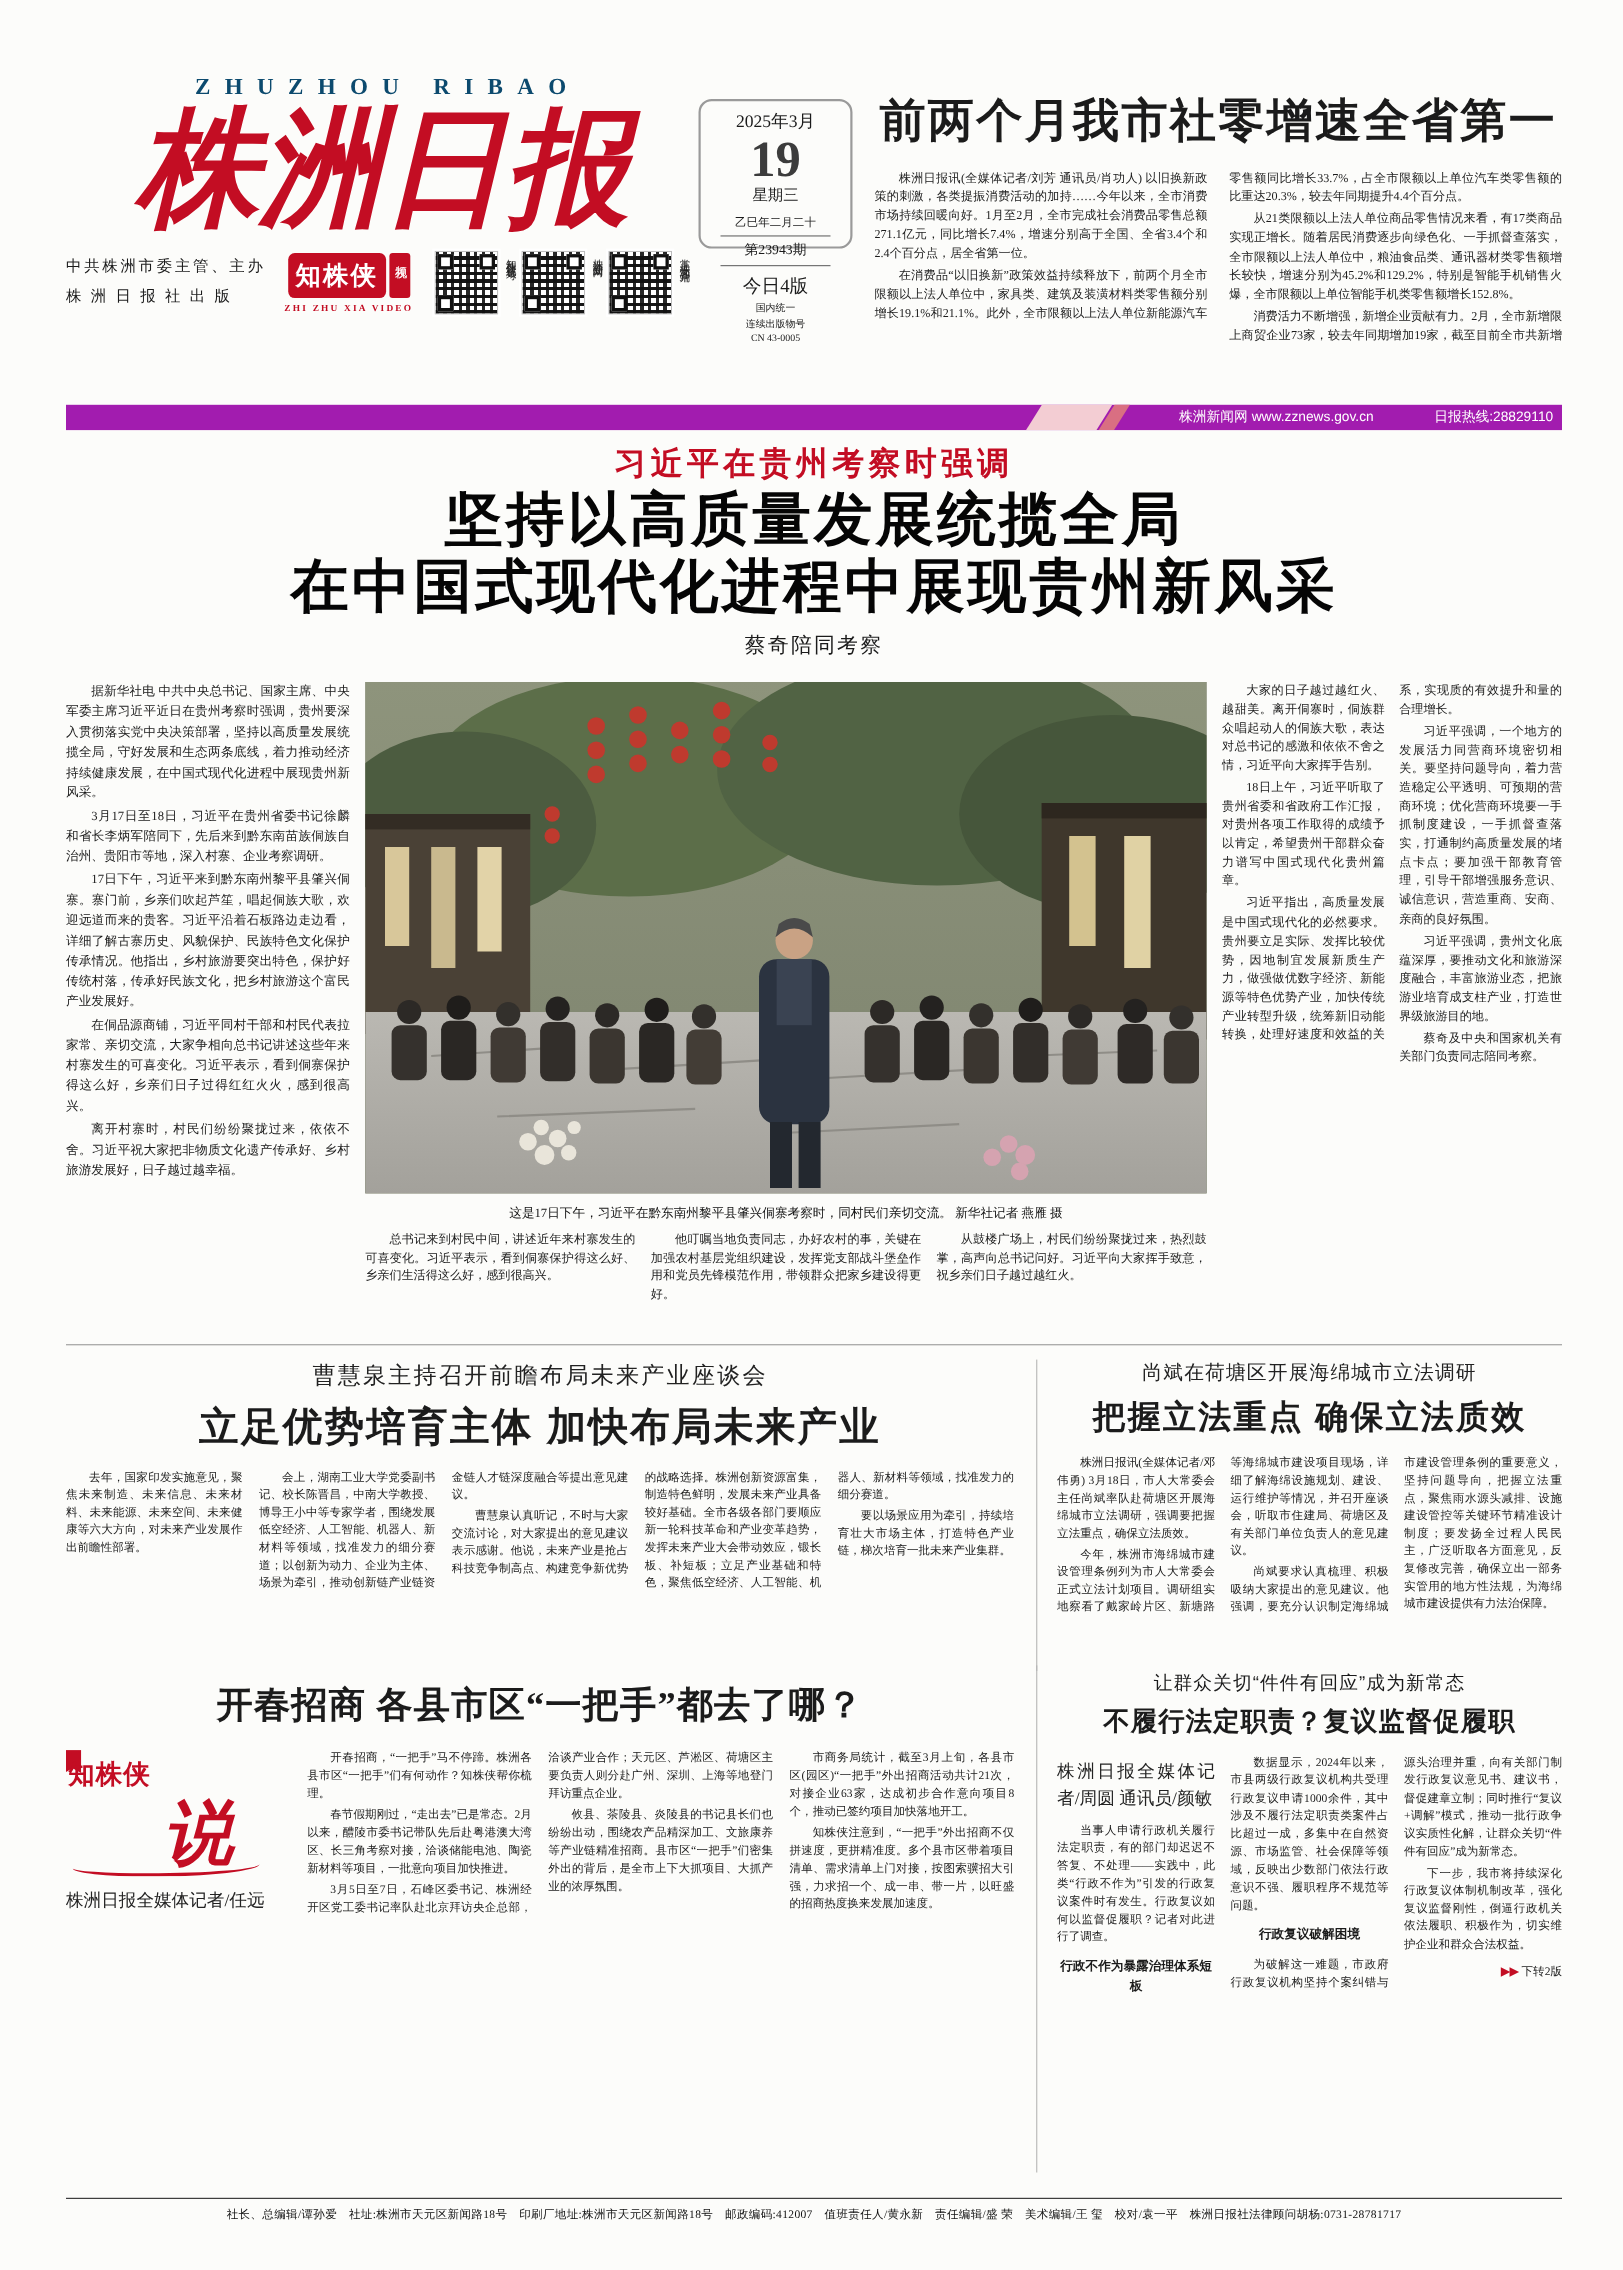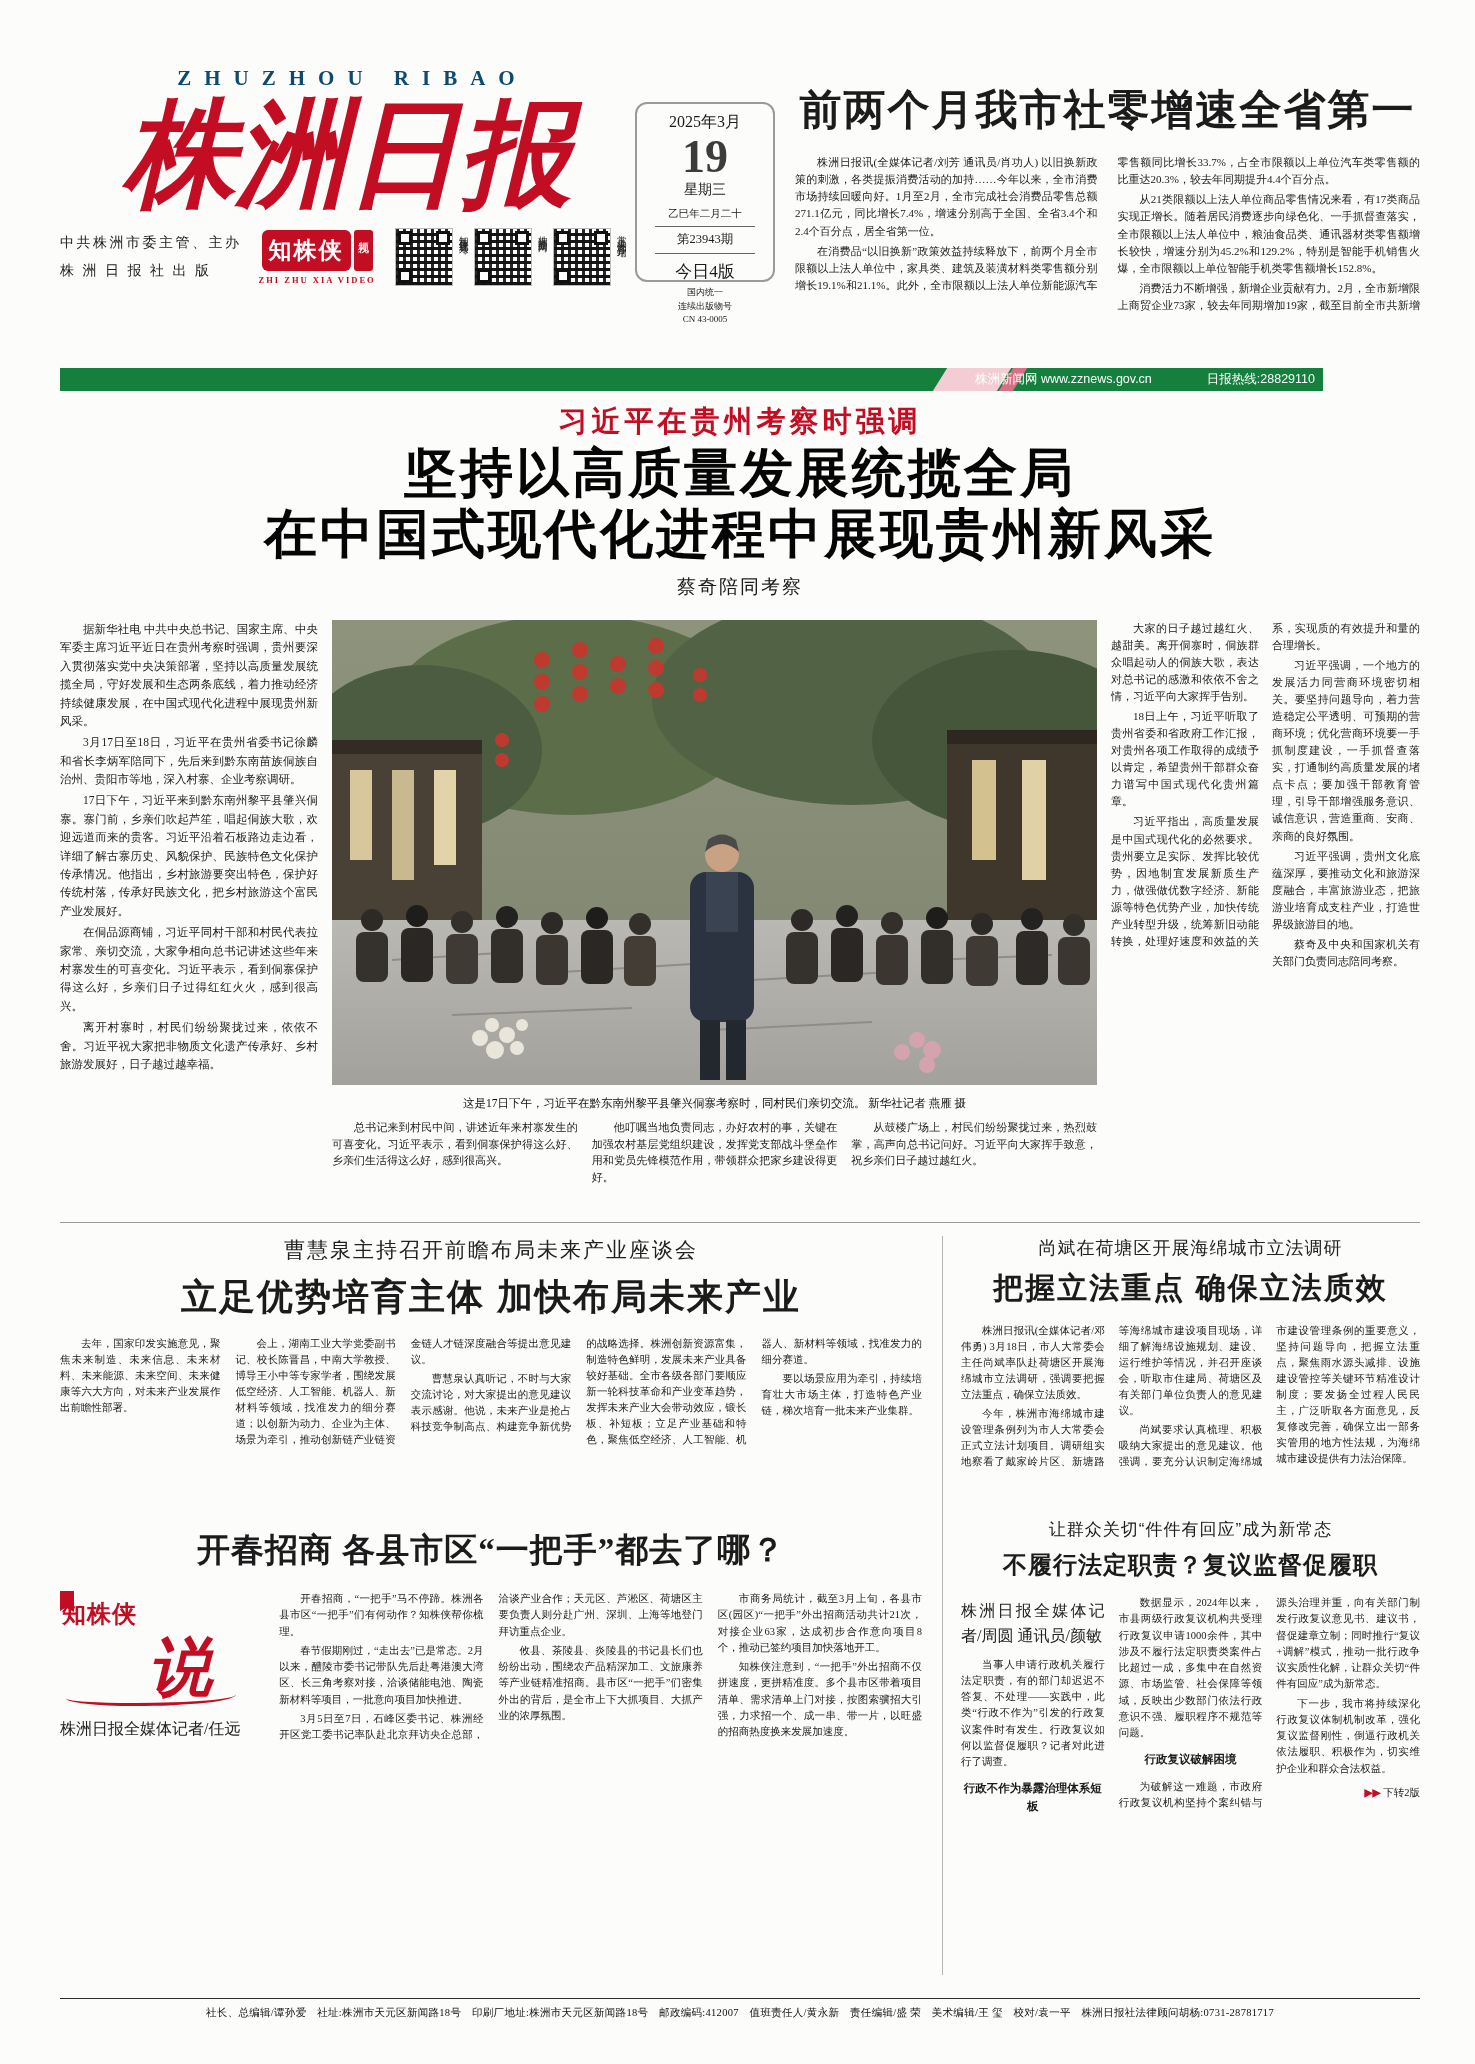--- a/index.html
+++ b/index.html
@@ -22,34 +22,34 @@
   .zzxv-tag{background:#c30d23;color:#fff;writing-mode:vertical-rl;font-size:11px;padding:3px 2px;border-radius:3px;margin-left:3px;}
   .zzxv-sub{color:#c30d23;font-size:8.5px;letter-spacing:2px;margin-top:4px;font-weight:bold;}
   .qrwrap{display:flex;align-items:center;gap:4px;margin-left:6px;}
   .qr{width:56px;height:56px;position:relative;background:
       repeating-linear-gradient(90deg,rgba(17,17,17,.9) 0 3px,transparent 3px 7px),
       repeating-linear-gradient(0deg,#161616 0 3px,#fff 3px 7px);
       outline:2px solid #fff;border:1px solid #bbb;}
   .qr .f{position:absolute;width:14px;height:14px;border:3px solid #111;background:#fff;box-sizing:border-box;}
   .qr .f1{top:2px;left:2px;} .qr .f2{top:2px;right:2px;} .qr .f3{bottom:2px;left:2px;}
   .qrlabel{writing-mode:vertical-rl;font-size:9.5px;letter-spacing:2px;color:#222;height:58px;}
-  .datebox{width:140px;min-width:140px;border:2px solid #9a9a9a;border-radius:12px;margin-top:36px;height:180px;
+  .datebox{width:140px;min-width:140px;border:2px solid #9a9a9a;border-radius:12px;margin-top:24px;height:136px;
            padding:8px 18px;text-align:center;box-sizing:border-box;}
   .db-month{font-size:16px;}
   .db-day{font-size:46px;font-weight:bold;color:#3c3c3c;line-height:1.05;}
   .db-week{font-size:14px;margin-bottom:4px;}
   .db-lunar{font-size:10.5px;border-bottom:1px solid #666;padding:4px 0 5px;}
   .db-issue{font-size:12.5px;border-bottom:1px solid #666;padding:4px 0 5px;}
   .db-pages{font-size:17px;padding-top:6px;}
   .db-sn{font-size:9px;line-height:1.5;margin-top:3px;}
   .topstory{flex:1;padding-left:20px;}
   .ts-head{font-size:42px;font-weight:900;text-align:center;letter-spacing:2px;margin-top:16px;white-space:nowrap;}
   .ts-cols{columns:2;column-gap:20px;font-size:11px;line-height:1.56;text-align:justify;margin-top:16px;height:168px;overflow:hidden;}
   
-  .redbar{position:absolute;top:368px;left:60px;width:1263px;height:23px;background:#15803d;}
+  .redbar{position:absolute;top:368px;left:60px;width:1360px;height:23px;background:#a21caf;}
   .wedge{position:absolute;left:880px;top:0;width:64px;height:100%;background:#f3cdd3;transform:skewX(-32deg);}
   .wedge2{position:absolute;left:946px;top:0;width:14px;height:100%;background:#d96f82;transform:skewX(-32deg);}
   .redbar-text{position:absolute;right:8px;top:0;height:100%;display:flex;align-items:center;gap:55px;color:#fff;font-size:12.5px;}
   
   #lead{position:absolute;top:402px;left:60px;width:1360px;}
   .kicker{color:#c30d23;font-size:29px;font-weight:bold;text-align:center;letter-spacing:4px;}
   .h1{font-size:53px;font-weight:900;text-align:center;letter-spacing:3px;line-height:1.16;color:#050505;}
   .sub{font-size:19px;text-align:center;margin-top:9px;letter-spacing:2px;}
   .lead-body{display:flex;gap:14px;margin-top:20px;font-size:11.5px;line-height:1.6;text-align:justify;}
   .lcol{width:258px;}

